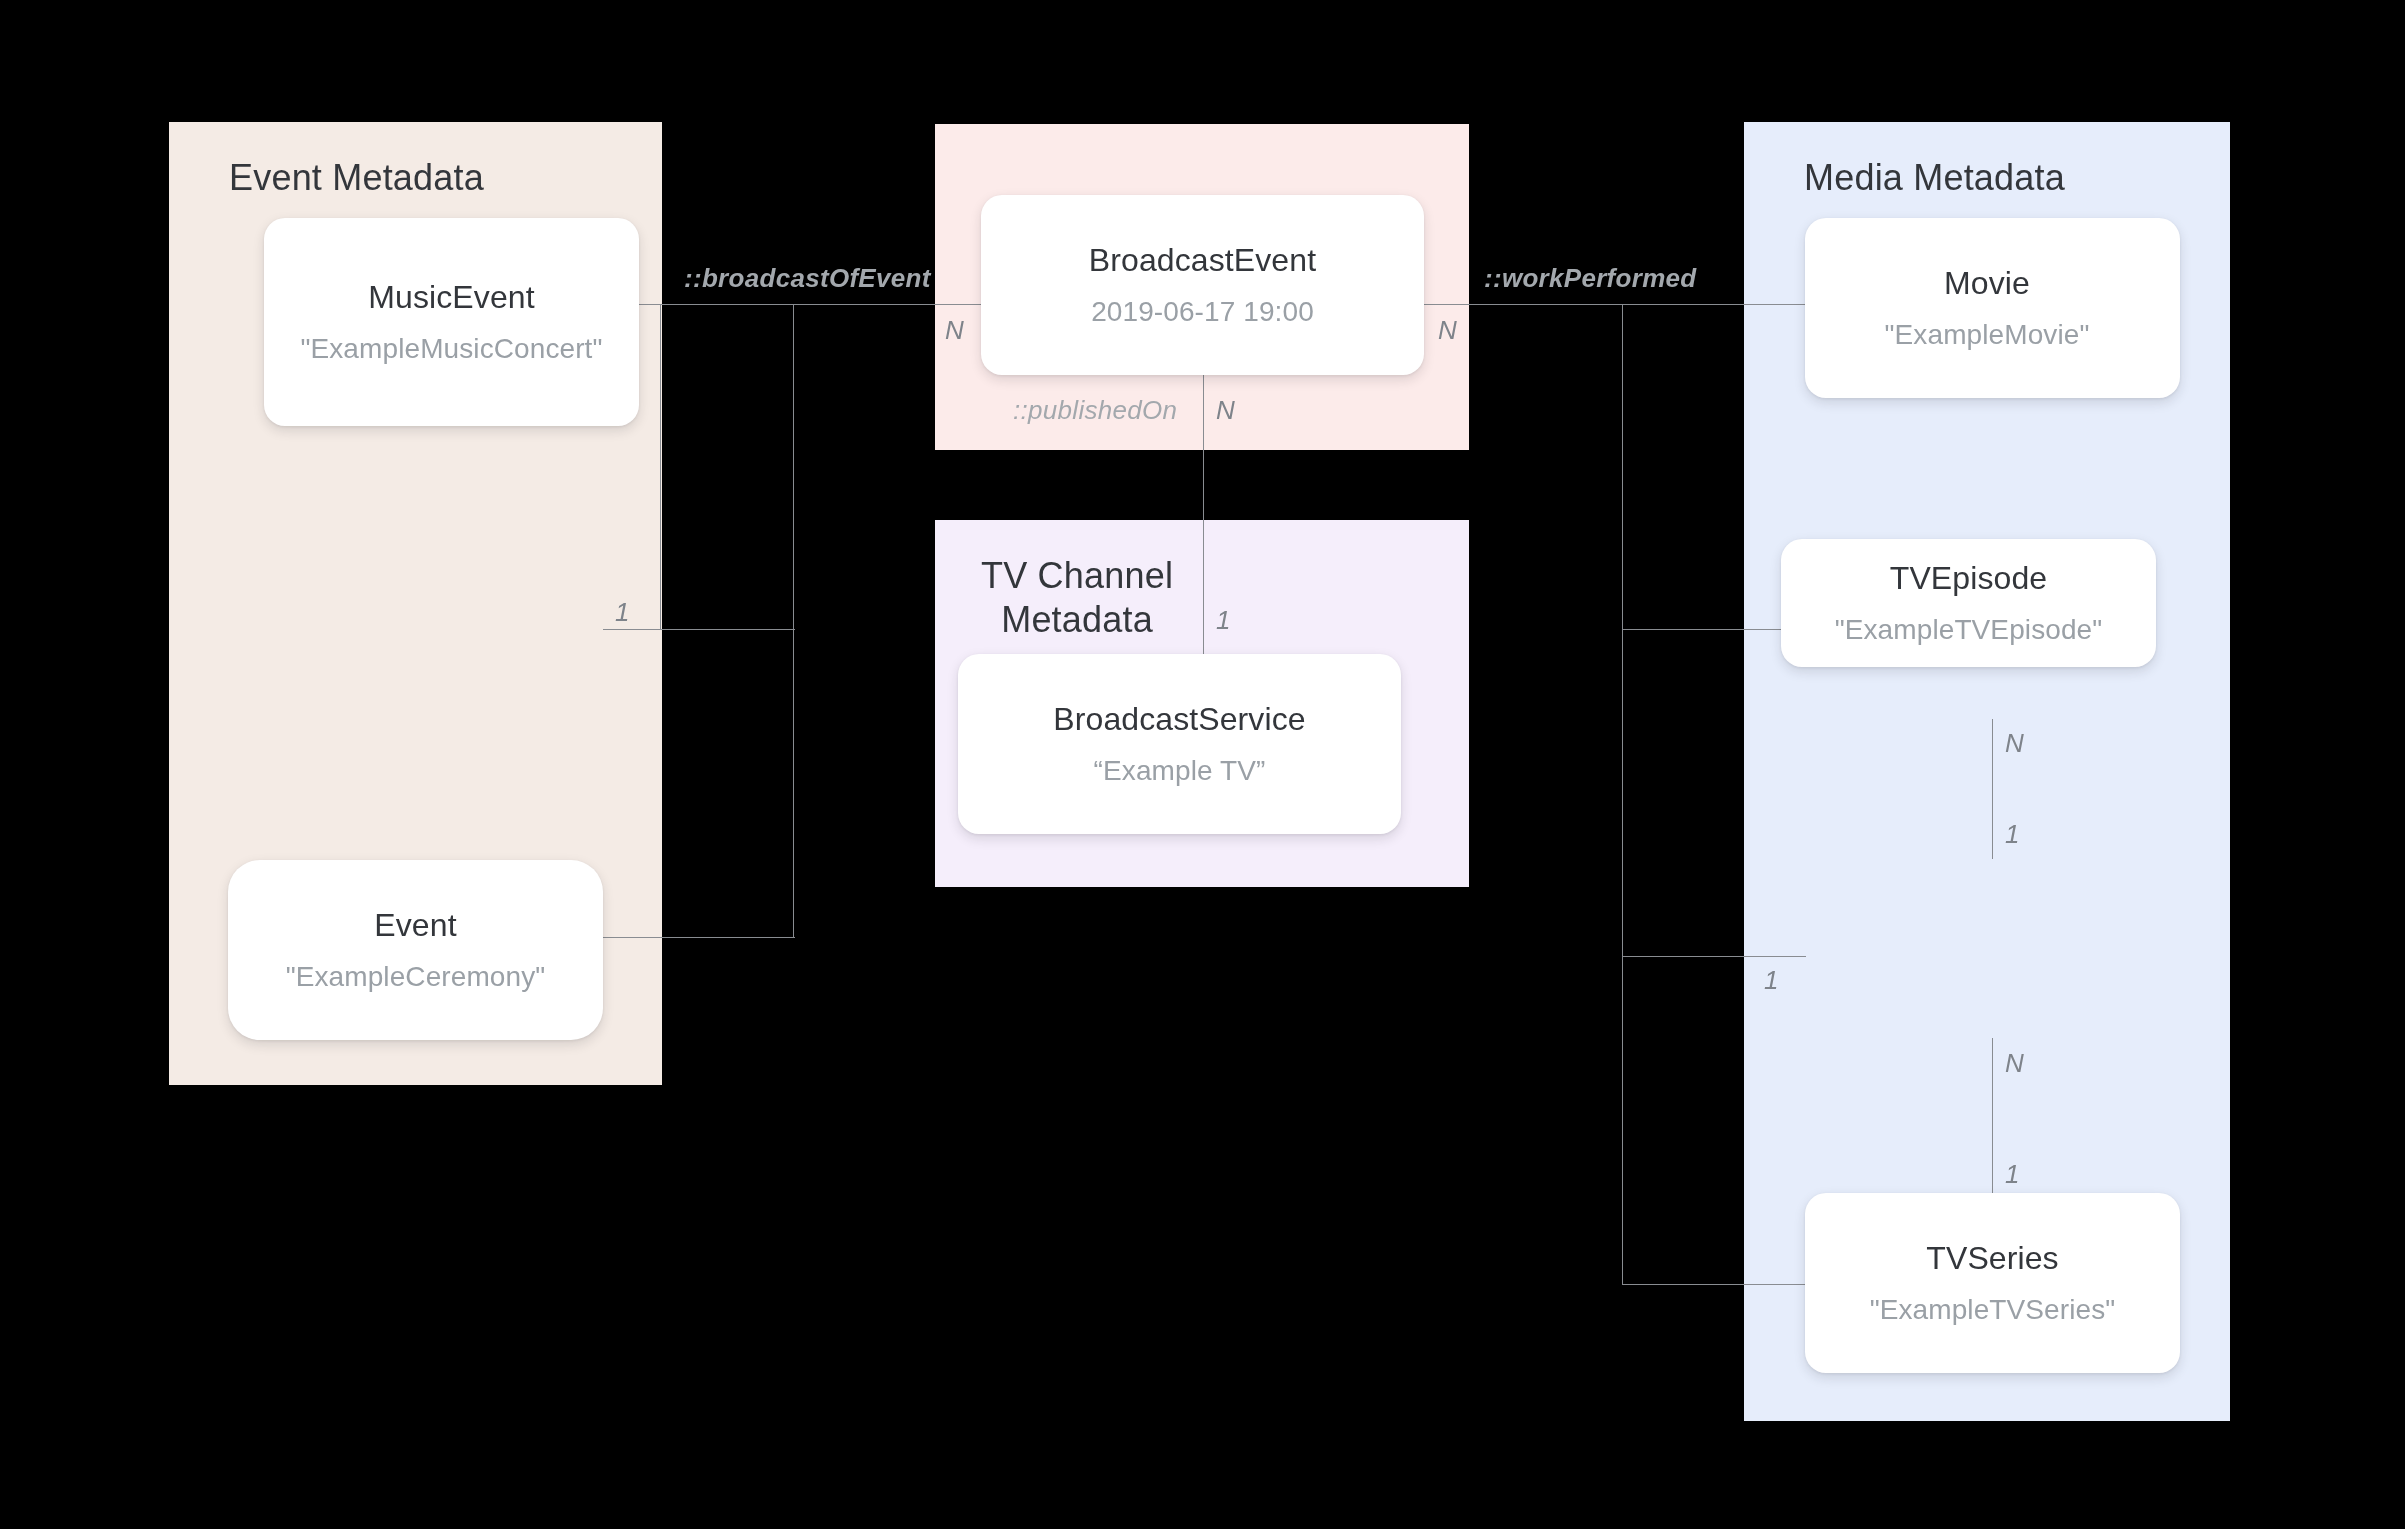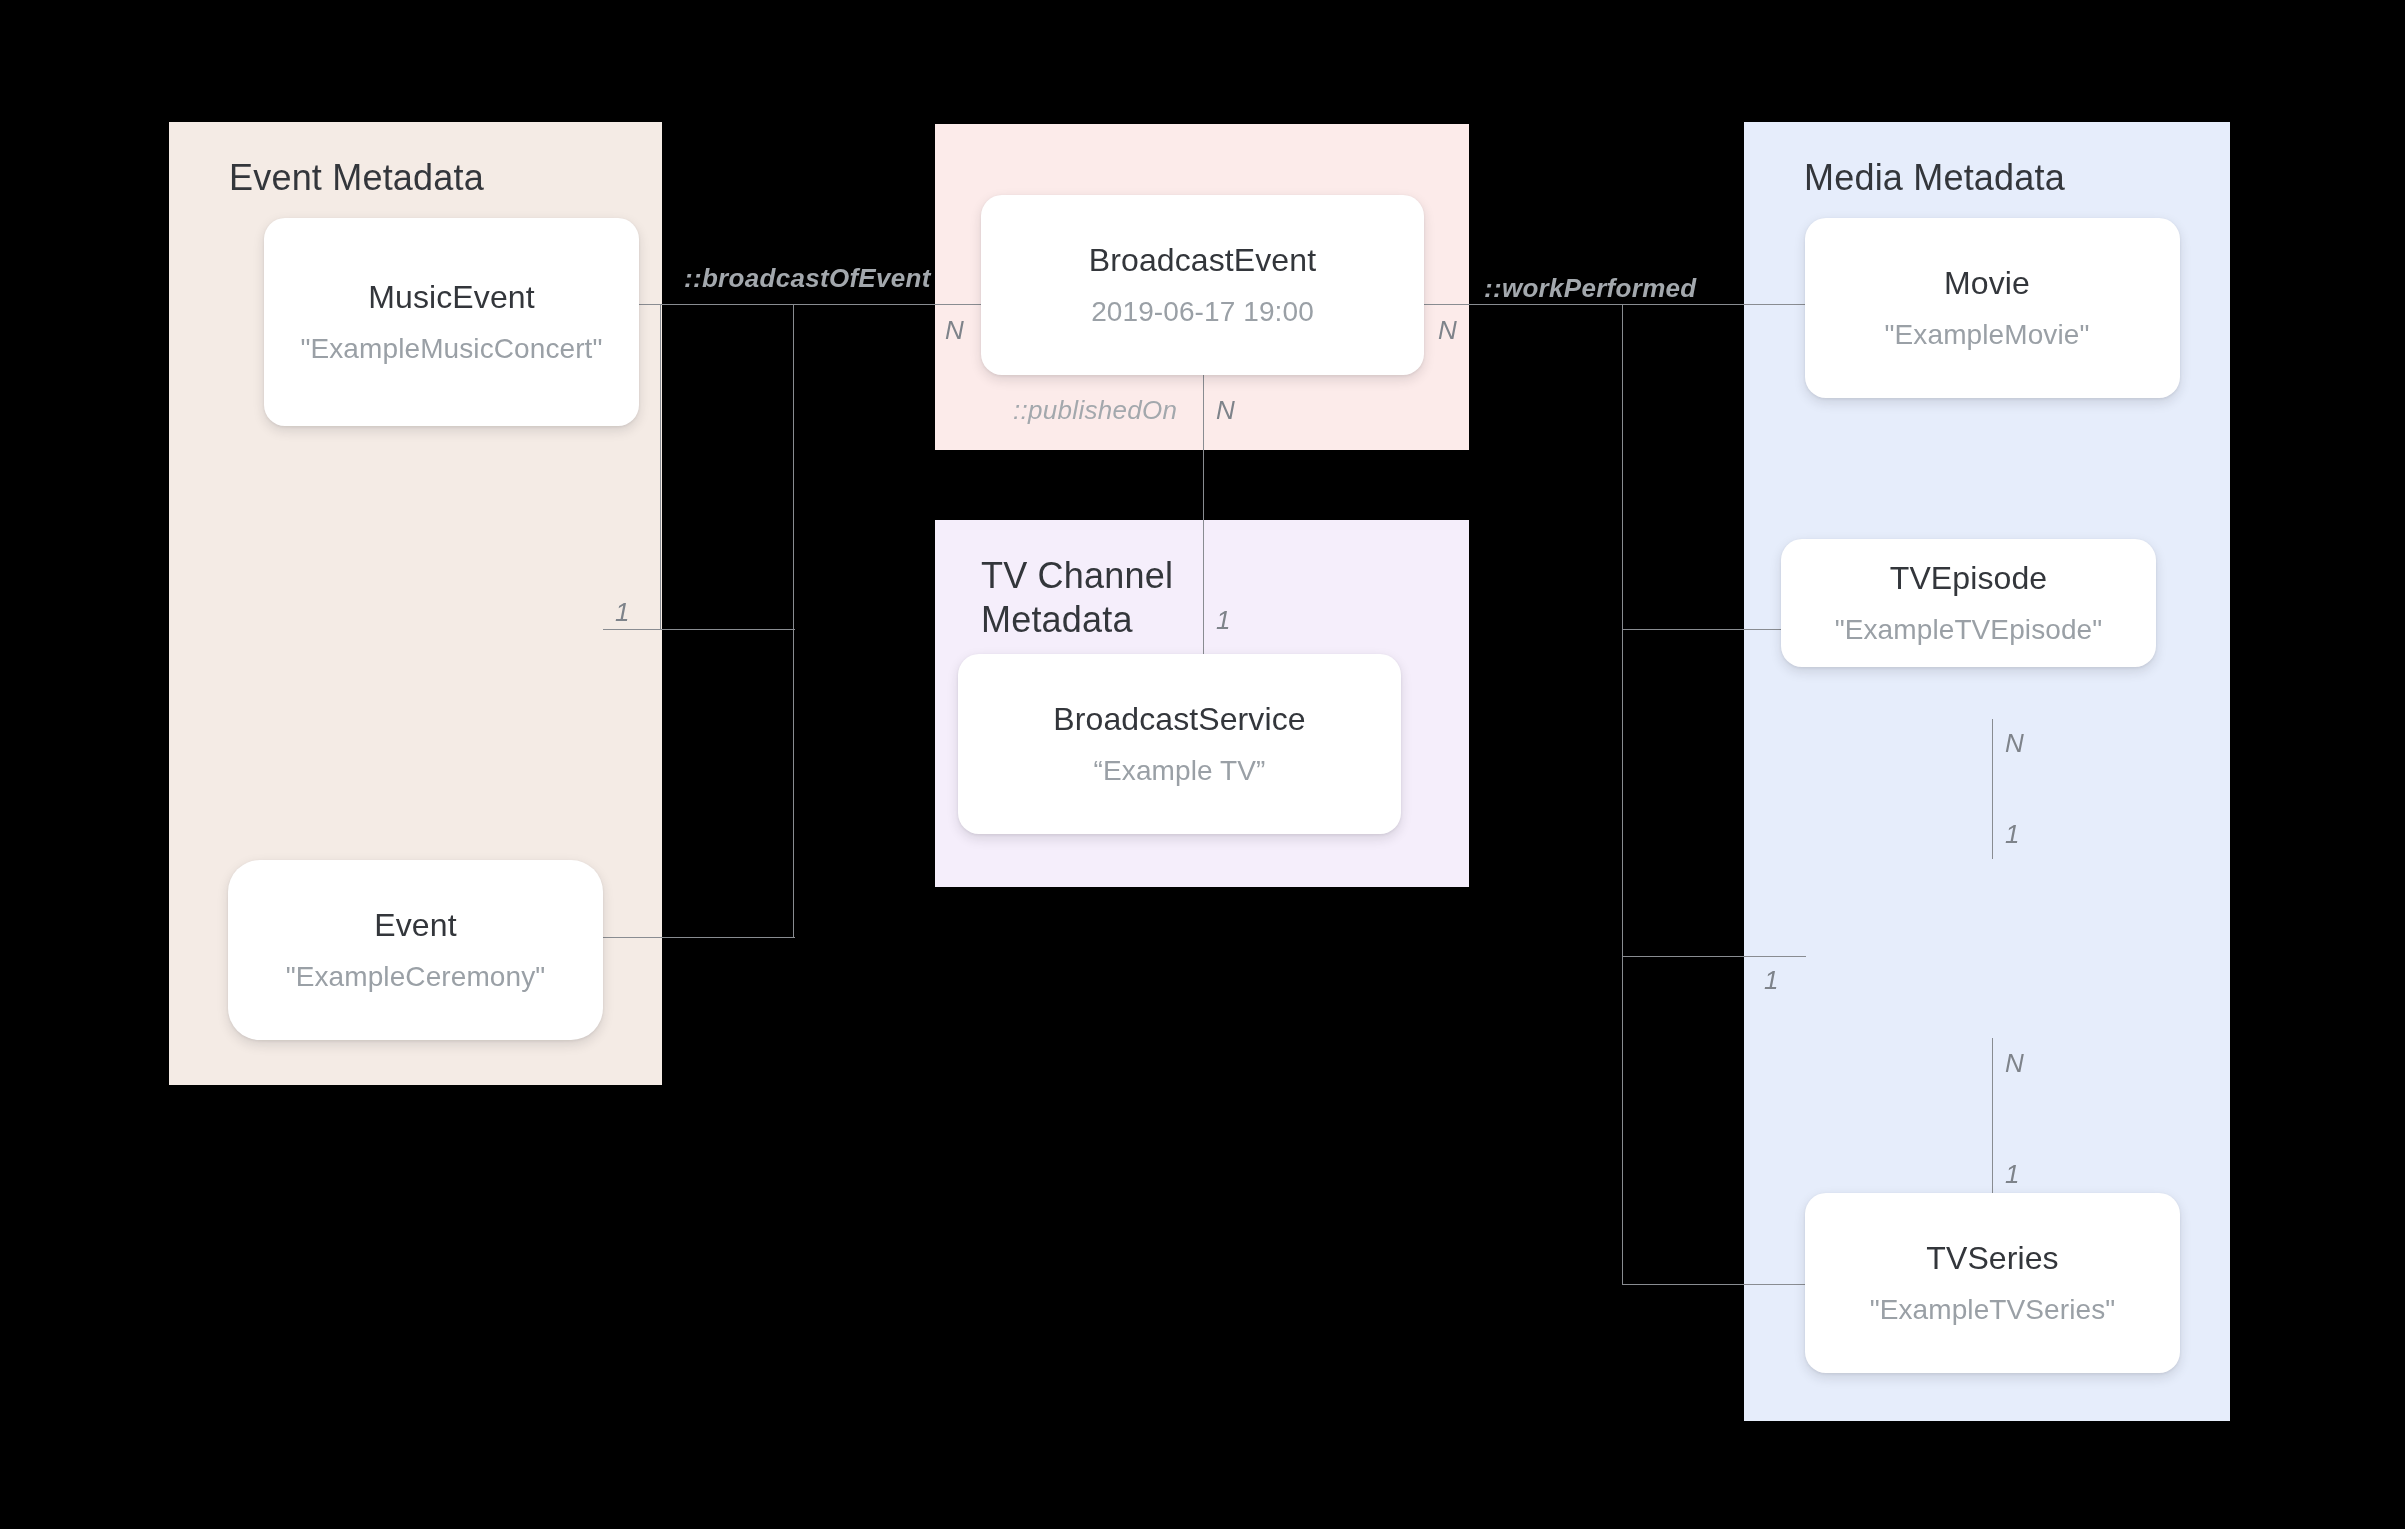--- a/index.html
+++ b/index.html
@@ -11,20 +11,21 @@
     position: relative;
     width: 2405px;
     height: 1529px;
     background: #000000;
     font-family: "Liberation Sans", sans-serif;
     overflow: hidden;
   }
   .group-panel {
     position: absolute;
     box-sizing: border-box;
+    text-align: center;
   }
   .group-title {
     position: absolute;
     font-size: 36px;
     color: #33363b;
     font-weight: 400;
     line-height: 1.22;
     letter-spacing: 0.2px;
     white-space: pre-line;
   }
@@ -165,21 +166,21 @@
   </div>
 
 
   <div class="node" style="left:1805px; top:1193px; width:375px; height:180px;">
     <div class="node-title">TVSeries</div>
     <div class="node-value">"ExampleTVSeries"</div>
   </div>
 
   <div class="rel-label" style="left:684px; top:263px;">::broadcastOfEvent</div>
 
-  <div class="rel-label" style="left:1484px; top:263px;margin-top:10px;">::workPerformed</div>
+  <div class="rel-label" style="left:1484px; top:263px;">::workPerformed</div>
 
   <div class="rel-label" style="left:1013px; top:395px; font-weight:normal;">::publishedOn</div>
 
   <div class="card-label" style="left:615px; top:597px;">1</div>
 
   <div class="card-label" style="left:945px; top:315px;">N</div>
 
   <div class="card-label" style="left:1438px; top:315px;">N</div>
 
   <div class="card-label" style="left:1216px; top:395px;">N</div>

